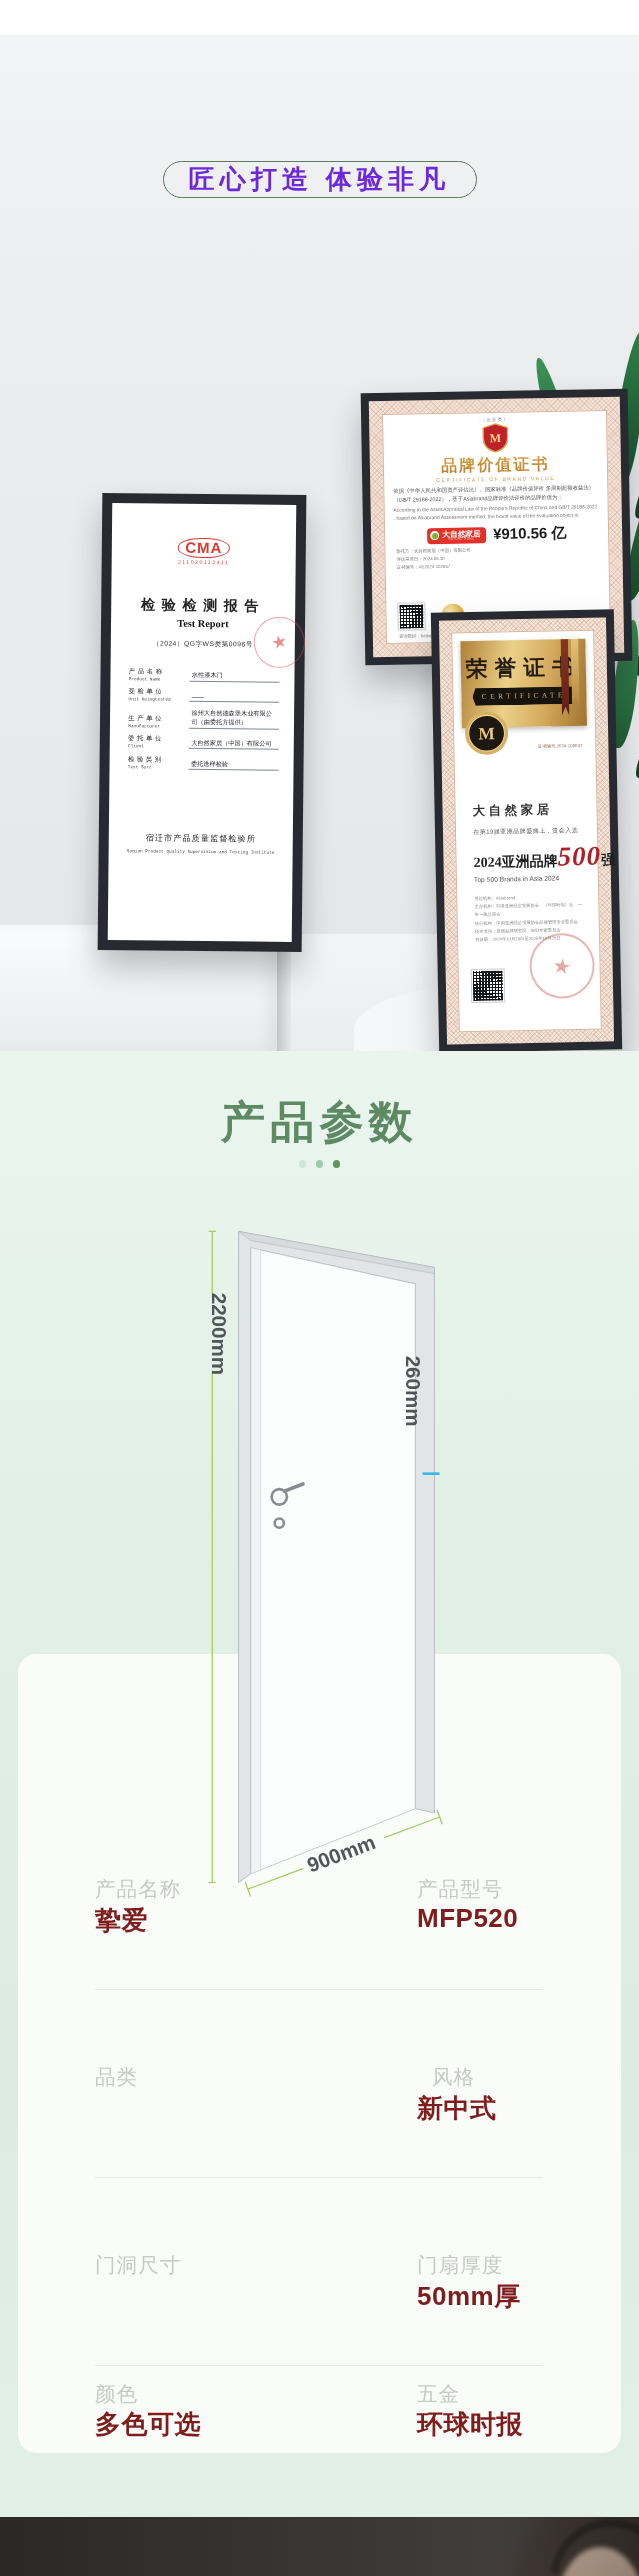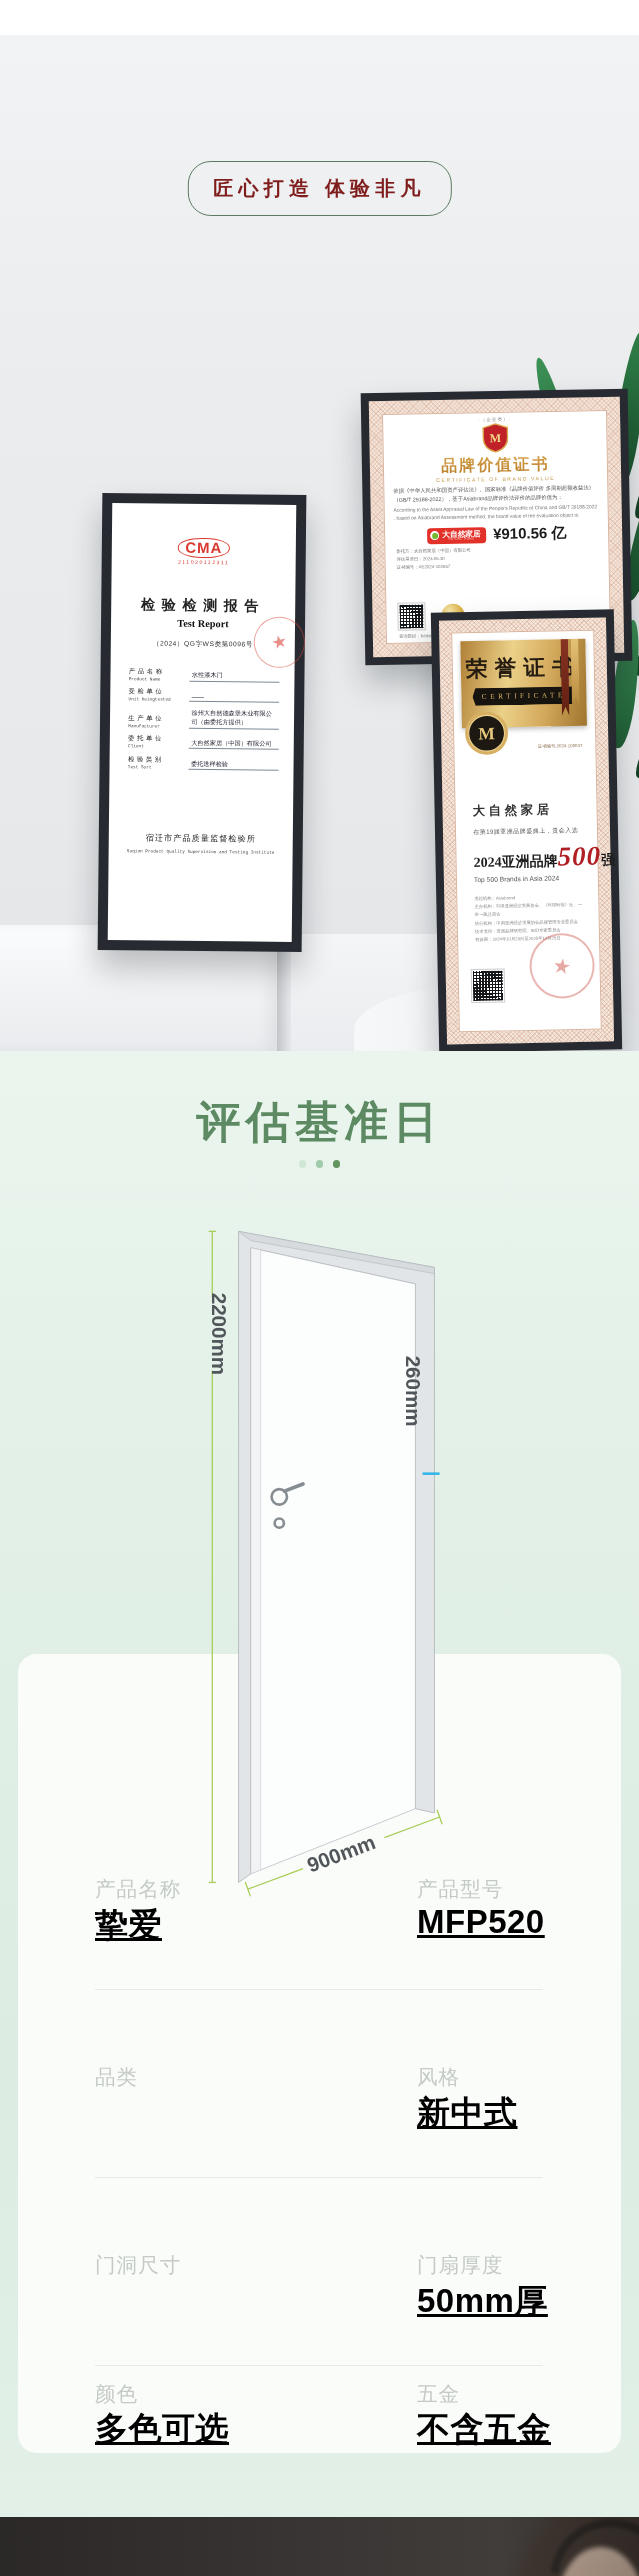--- a/index.html
+++ b/index.html
@@ -12,22 +12,22 @@
   .topbar{left:0;top:0;width:639px;height:35px;background:#ffffff;}
   .hero{left:0;top:35px;width:639px;height:1016px;
     background:linear-gradient(180deg,#f2f3f4 0%,#eaecee 35%,#e7e9eb 75%,#e3e5e8 100%);}
   .hero-title{left:0;top:97px;width:639px;text-align:center;
     font-size:47px;font-weight:bold;letter-spacing:3.1px;color:#6d8a72;}
   .em-green{background:linear-gradient(150deg,#79b542 5%,#41761f 60%,#2f5c1d 95%);
     -webkit-background-clip:text;background-clip:text;color:transparent;}
   .em-orange{background:linear-gradient(170deg,#5e6b33 0%,#97793f 35%,#eda360 75%,#f4ad67 100%);
     -webkit-background-clip:text;background-clip:text;color:transparent;}
   .hero-pill{left:50%;top:161px;transform:translateX(-50%);
-    border:1.5px solid #5c7a60;border-radius:23px;padding:13px 25px;
-    font-size:20px;font-weight:bold;letter-spacing:5.2px;color:#7f1d1d;white-space:nowrap;}
+    border:1.5px solid #5c7a60;border-radius:23px;padding:0 25px;
+    font-size:26px;font-weight:bold;letter-spacing:5.2px;color:#6d28d9;white-space:nowrap;}
 
   
   .plant{left:530px;top:330px;width:124px;height:505px;}
   .leaf{position:absolute;transform-origin:50% 100%;
     background:linear-gradient(180deg,#2f7f47,#174f2b);
     border-radius:50% 50% 46% 46%/62% 62% 38% 38%;}
   .leaf.l2{background:linear-gradient(180deg,#3c9156,#1d5c33);}
   .leaf.l3{background:linear-gradient(180deg,#256b3b,#113f22);}
 
   
@@ -126,21 +126,21 @@
 
   
   .params{left:0;top:1051px;width:639px;height:1466px;
     background:linear-gradient(180deg,#eaf5ee 0%,#e2f0e7 30%,#ddece2 70%,#e2f0e7 100%);}
   .p-title{left:0;top:1093px;width:639px;text-align:center;font-size:44px;font-weight:bold;
     letter-spacing:5.2px;color:#5d8a63;}
   .dots{left:0;top:1160px;width:639px;display:flex;justify-content:center;gap:9.3px;}
   .dots i{width:7.7px;height:7.7px;border-radius:50%;}
   .spec-card{left:18px;top:1654px;width:603px;height:799px;border-radius:18.5px;background:#fafcfa;}
   .spec-label{position:absolute;font-size:20.6px;color:#c4cac5;letter-spacing:1px;}
-  .spec-value{position:absolute;font-size:33px;font-weight:bold;color:#000000;letter-spacing:0.5px;text-decoration:underline;}
+  .spec-value{position:absolute;font-size:26px;font-weight:bold;color:#7f1d1d;letter-spacing:0.5px;}
   .spec-div{position:absolute;left:95px;width:448px;height:1px;background:#e6e9e6;}
 
   
   .service{left:0;top:2517px;width:639px;height:687px;background:#373433;overflow:hidden;}
   .sv-shade{position:absolute;inset:0;
     background:linear-gradient(90deg,rgba(20,18,17,.35) 0%,rgba(0,0,0,0) 45%,rgba(90,82,76,.30) 78%,rgba(40,36,34,.4) 100%),
                linear-gradient(180deg,rgba(0,0,0,0) 60%,rgba(20,18,17,.35) 100%);}
   .fig{position:absolute;left:433px;top:0;width:207px;height:340px;opacity:.9;}
   .fig div{position:absolute;}
   .fig .hair{left:77px;top:-26px;width:222px;height:242px;border-radius:50%;background:#362c25;filter:blur(5.2px);}
@@ -298,21 +298,21 @@
         <div>有效期：2024年10月26日至2025年10月25日</div>
       </div>
       <div style="position:absolute;left:13.4px;bottom:29px;width:30px;height:30px;" class="qr"></div>
       <div class="hn-stamp">
         <span style="color:rgba(200,62,50,.6);font-size:20.6px;">★</span>
       </div>
     </div>
   </div>
 
   <div class="abs params"></div>
-  <div class="abs p-title">评估基准日</div>
+  <div class="abs p-title">产品参数</div>
   <div class="abs dots">
     <i style="background:#cfe6d6;"></i>
       <i style="background:#9fcbab;"></i>
       <i style="background:#63935e;"></i>
   </div>
 
   <div class="abs spec-card"></div>
 
   <div class="abs" style="left:170px;top:1220px;width:299px;height:696px;">
     <svg width="299" height="696" viewBox="0 0 580 1350">
@@ -350,33 +350,33 @@
     </svg>
   </div>
 
   <div class="abs spec-label" style="left:95px;top:1875px;">产品名称</div>
   <div class="abs spec-value" style="left:95px;top:1903px;">挚爱</div>
   <div class="abs spec-label" style="left:417px;top:1875px;">产品型号</div>
   <div class="abs spec-value" style="left:417px;top:1903px;">MFP520</div>
   <div class="abs spec-div" style="top:1989px;"></div>
 
   <div class="abs spec-label" style="left:95px;top:2063px;">品类</div>
-  <div class="abs spec-label" style="left:417px;top:2063px;">风格</div>
+  <div class="abs spec-label" style="left:432px;top:2063px;">风格</div>
   <div class="abs spec-value" style="left:417px;top:2091px;">新中式</div>
   <div class="abs spec-div" style="top:2177px;"></div>
 
   <div class="abs spec-label" style="left:95px;top:2251px;">门洞尺寸</div>
   <div class="abs spec-label" style="left:417px;top:2251px;">门扇厚度</div>
   <div class="abs spec-value" style="left:417px;top:2279px;">50mm厚</div>
   <div class="abs spec-div" style="top:2365px;"></div>
 
   <div class="abs spec-label" style="left:95px;top:2380px;">颜色</div>
   <div class="abs spec-value" style="left:95px;top:2407px;">多色可选</div>
   <div class="abs spec-label" style="left:417px;top:2380px;">五金</div>
-  <div class="abs spec-value" style="left:417px;top:2407px;">不含五金</div>
+  <div class="abs spec-value" style="left:417px;top:2407px;">环球时报</div>
 
   <div class="abs service">
     <div class="fig">
       <div class="hair"></div>
         <div class="face"></div>
         <div class="band"></div>
 
     </div>
     <div class="sv-shade"></div>
   </div>

